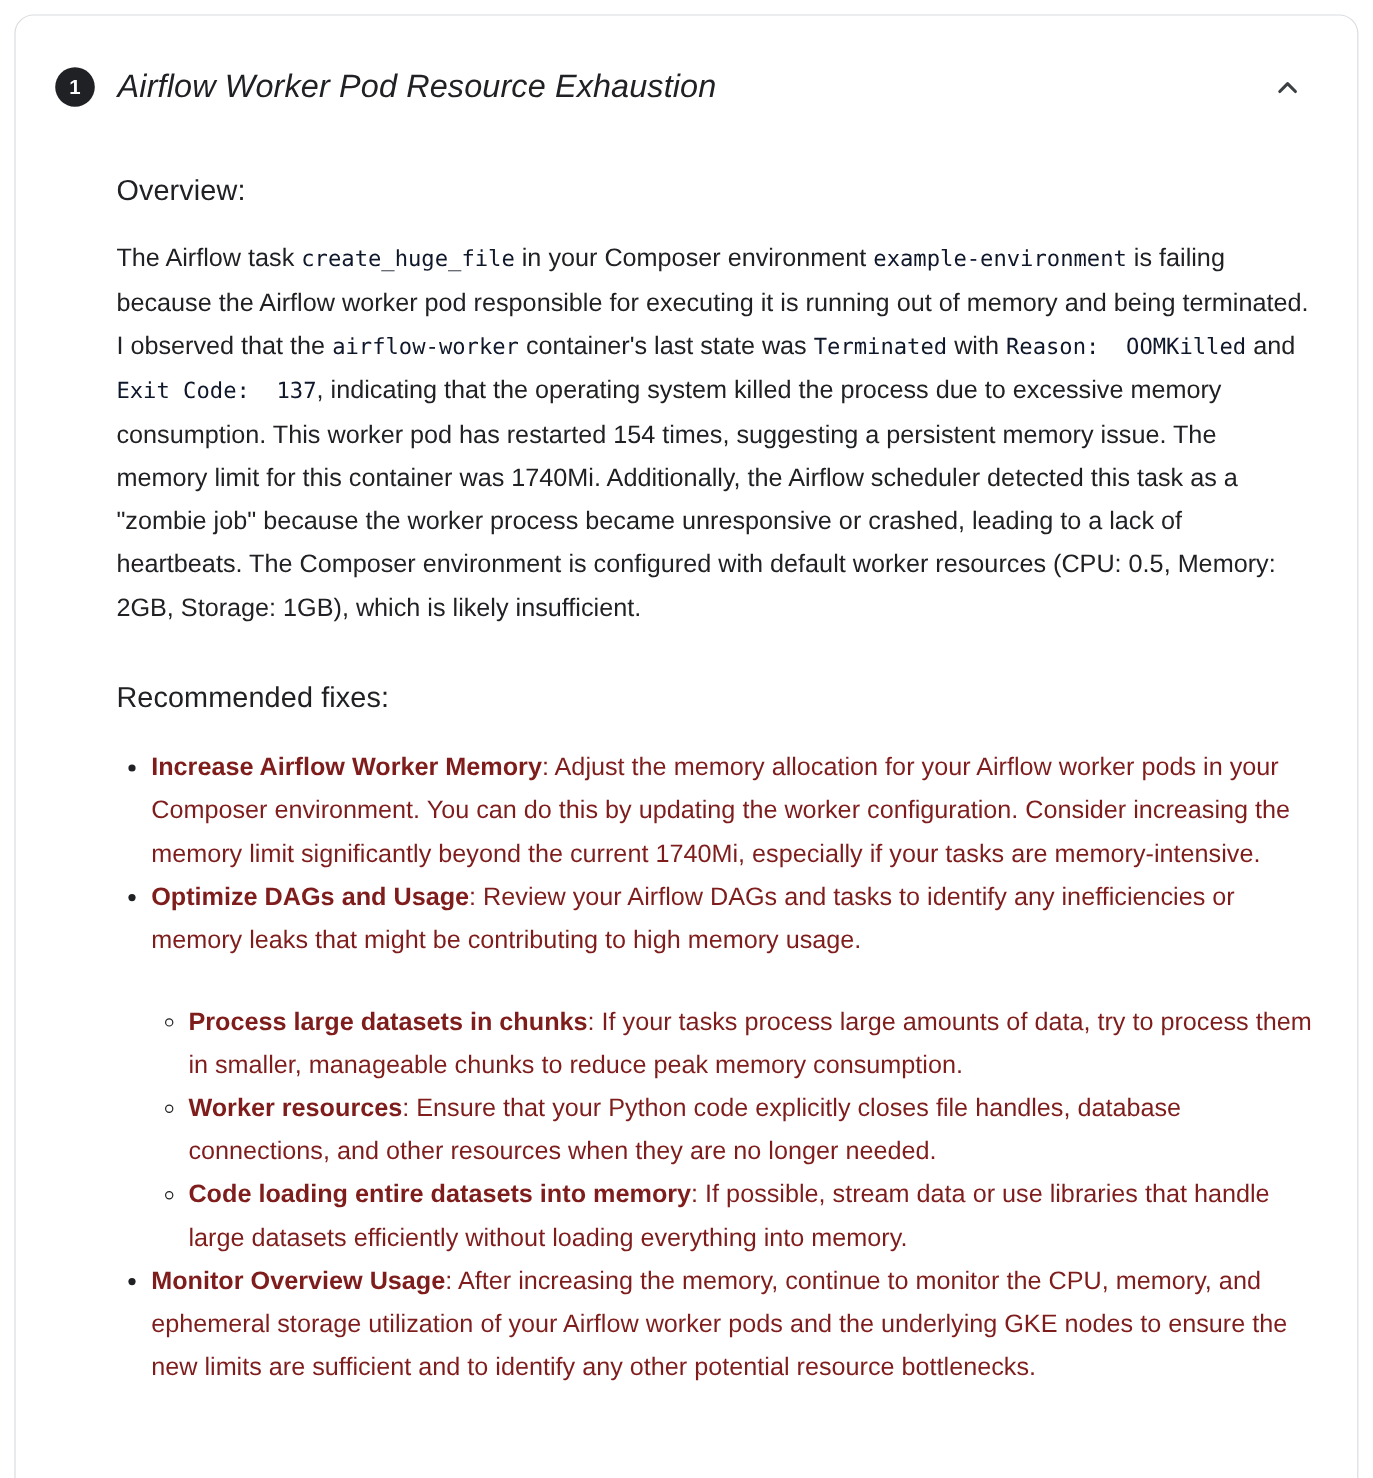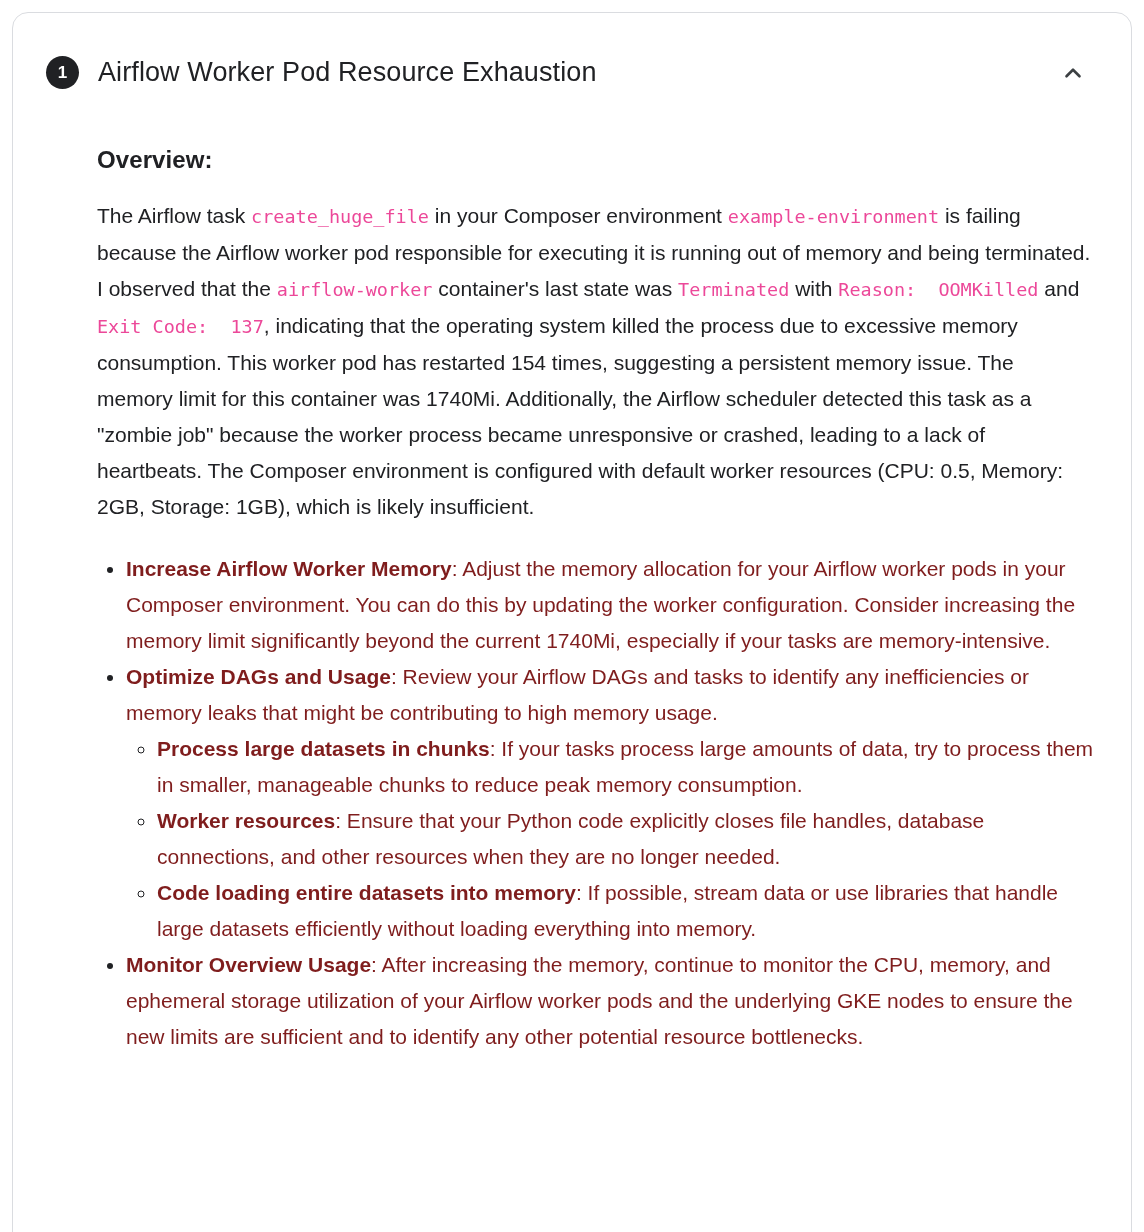--- a/index.html
+++ b/index.html
@@ -16,57 +16,58 @@
   .card-header {
     display: flex; align-items: center; gap: 19px;
     padding: 43px 43px 0 33px; cursor: pointer;
   }
   .badge {
     width: 33px; height: 33px; border-radius: 50%; flex: none;
     background: #202124; color: #ffffff;
     font-size: 17px; font-weight: 700;
     display: flex; align-items: center; justify-content: center;
   }
-  .title { flex: 1; font-size: 27px; font-weight: 400; color: #202124; letter-spacing: 0.1px; }
+  .title { flex: 1; font-size: 27px; font-weight: 400; color: #202124; letter-spacing: 0.1px; font-style: italic; }
   .collapse-btn {
     width: 30px; height: 30px; flex: none; background: none; border: none;
     padding: 0; cursor: pointer; display: flex; align-items: center; justify-content: center;
   }
   .card-body { padding: 0 36px 60px 84px; }
-  .section-heading { font-size: 24px; font-weight: 700; color: #202124; letter-spacing: 0.1px; }
+  .section-heading { font-size: 24px; font-weight: 400; color: #202124; letter-spacing: 0.1px; }
   .heading-overview { margin-top: 57px; }
   .heading-fixes { margin-top: 43px; }
   .overview-paragraph { margin-top: 24px; font-size: 21px; line-height: 36px; color: #202124; }
   .inline-code {
     font-family: "DejaVu Sans Mono", monospace;
-    font-size: 0.88em; white-space: pre-wrap; color: #ec4899;
+    font-size: 0.88em; white-space: pre-wrap; color: #0f172a;
   }
   .fix-list { margin-top: 26px; font-size: 21px; line-height: 36px; padding-left: 29px; color: #7f1d1d; }
   .fix-list li::marker { color: #202124; }
-  .fix-sublist { padding-left: 31px; }
+  .fix-sublist { padding-left: 31px; margin-top: 32px; }
   .lead { font-weight: 700; }
 </style>
 </head>
 <body>
 
 <section class="card">
   <header class="card-header">
     <span class="badge">1</span>
     <h1 class="title">Airflow Worker Pod Resource Exhaustion</h1>
     <button class="collapse-btn" aria-label="Collapse section">
       <svg width="26" height="26" viewBox="0 0 24 24" fill="none">
         <path d="M6 15 L12 9 L18 15" stroke="#3c4043" stroke-width="2.4" stroke-linecap="round" stroke-linejoin="round"></path>
       </svg>
     </button>
   </header>
 
   <div class="card-body">
     <h2 class="section-heading heading-overview">Overview:</h2>
     <p class="overview-paragraph"><span>The Airflow task </span><code class="inline-code">create_huge_file</code><span> in your Composer environment </span><code class="inline-code">example-environment</code><span> is failing because the Airflow worker pod responsible for executing it is running out of memory and being terminated. I observed that the </span><code class="inline-code">airflow-worker</code><span> container's last state was </span><code class="inline-code">Terminated</code><span> with </span><code class="inline-code">Reason:  OOMKilled</code><span> and </span><code class="inline-code">Exit Code:  137</code><span>, indicating that the operating system killed the process due to excessive memory consumption. This worker pod has restarted 154 times, suggesting a persistent memory issue. The memory limit for this container was 1740Mi. Additionally, the Airflow scheduler detected this task as a "zombie job" because the worker process became unresponsive or crashed, leading to a lack of heartbeats. The Composer environment is configured with default worker resources (CPU: 0.5, Memory: 2GB, Storage: 1GB), which is likely insufficient.</span></p>
 
+    <h2 class="section-heading heading-fixes">Recommended fixes:</h2>
     <ul class="fix-list">
         <li><span class="lead">Increase Airflow Worker Memory</span><span>: Adjust the memory allocation for your Airflow worker pods in your Composer environment. You can do this by updating the worker configuration. Consider increasing the memory limit significantly beyond the current 1740Mi, especially if your tasks are memory-intensive.</span></li>
         <li><span class="lead">Optimize DAGs and Usage</span><span>: Review your Airflow DAGs and tasks to identify any inefficiencies or memory leaks that might be contributing to high memory usage.</span><ul class="fix-sublist">
             <li><span class="lead">Process large datasets in chunks</span><span>: If your tasks process large amounts of data, try to process them in smaller, manageable chunks to reduce peak memory consumption.</span></li>
             <li><span class="lead">Worker resources</span><span>: Ensure that your Python code explicitly closes file handles, database connections, and other resources when they are no longer needed.</span></li>
             <li><span class="lead">Code loading entire datasets into memory</span><span>: If possible, stream data or use libraries that handle large datasets efficiently without loading everything into memory.</span></li>
           </ul></li>
         <li><span class="lead">Monitor Overview Usage</span><span>: After increasing the memory, continue to monitor the CPU, memory, and ephemeral storage utilization of your Airflow worker pods and the underlying GKE nodes to ensure the new limits are sufficient and to identify any other potential resource bottlenecks.</span></li>
       </ul>
   </div>

